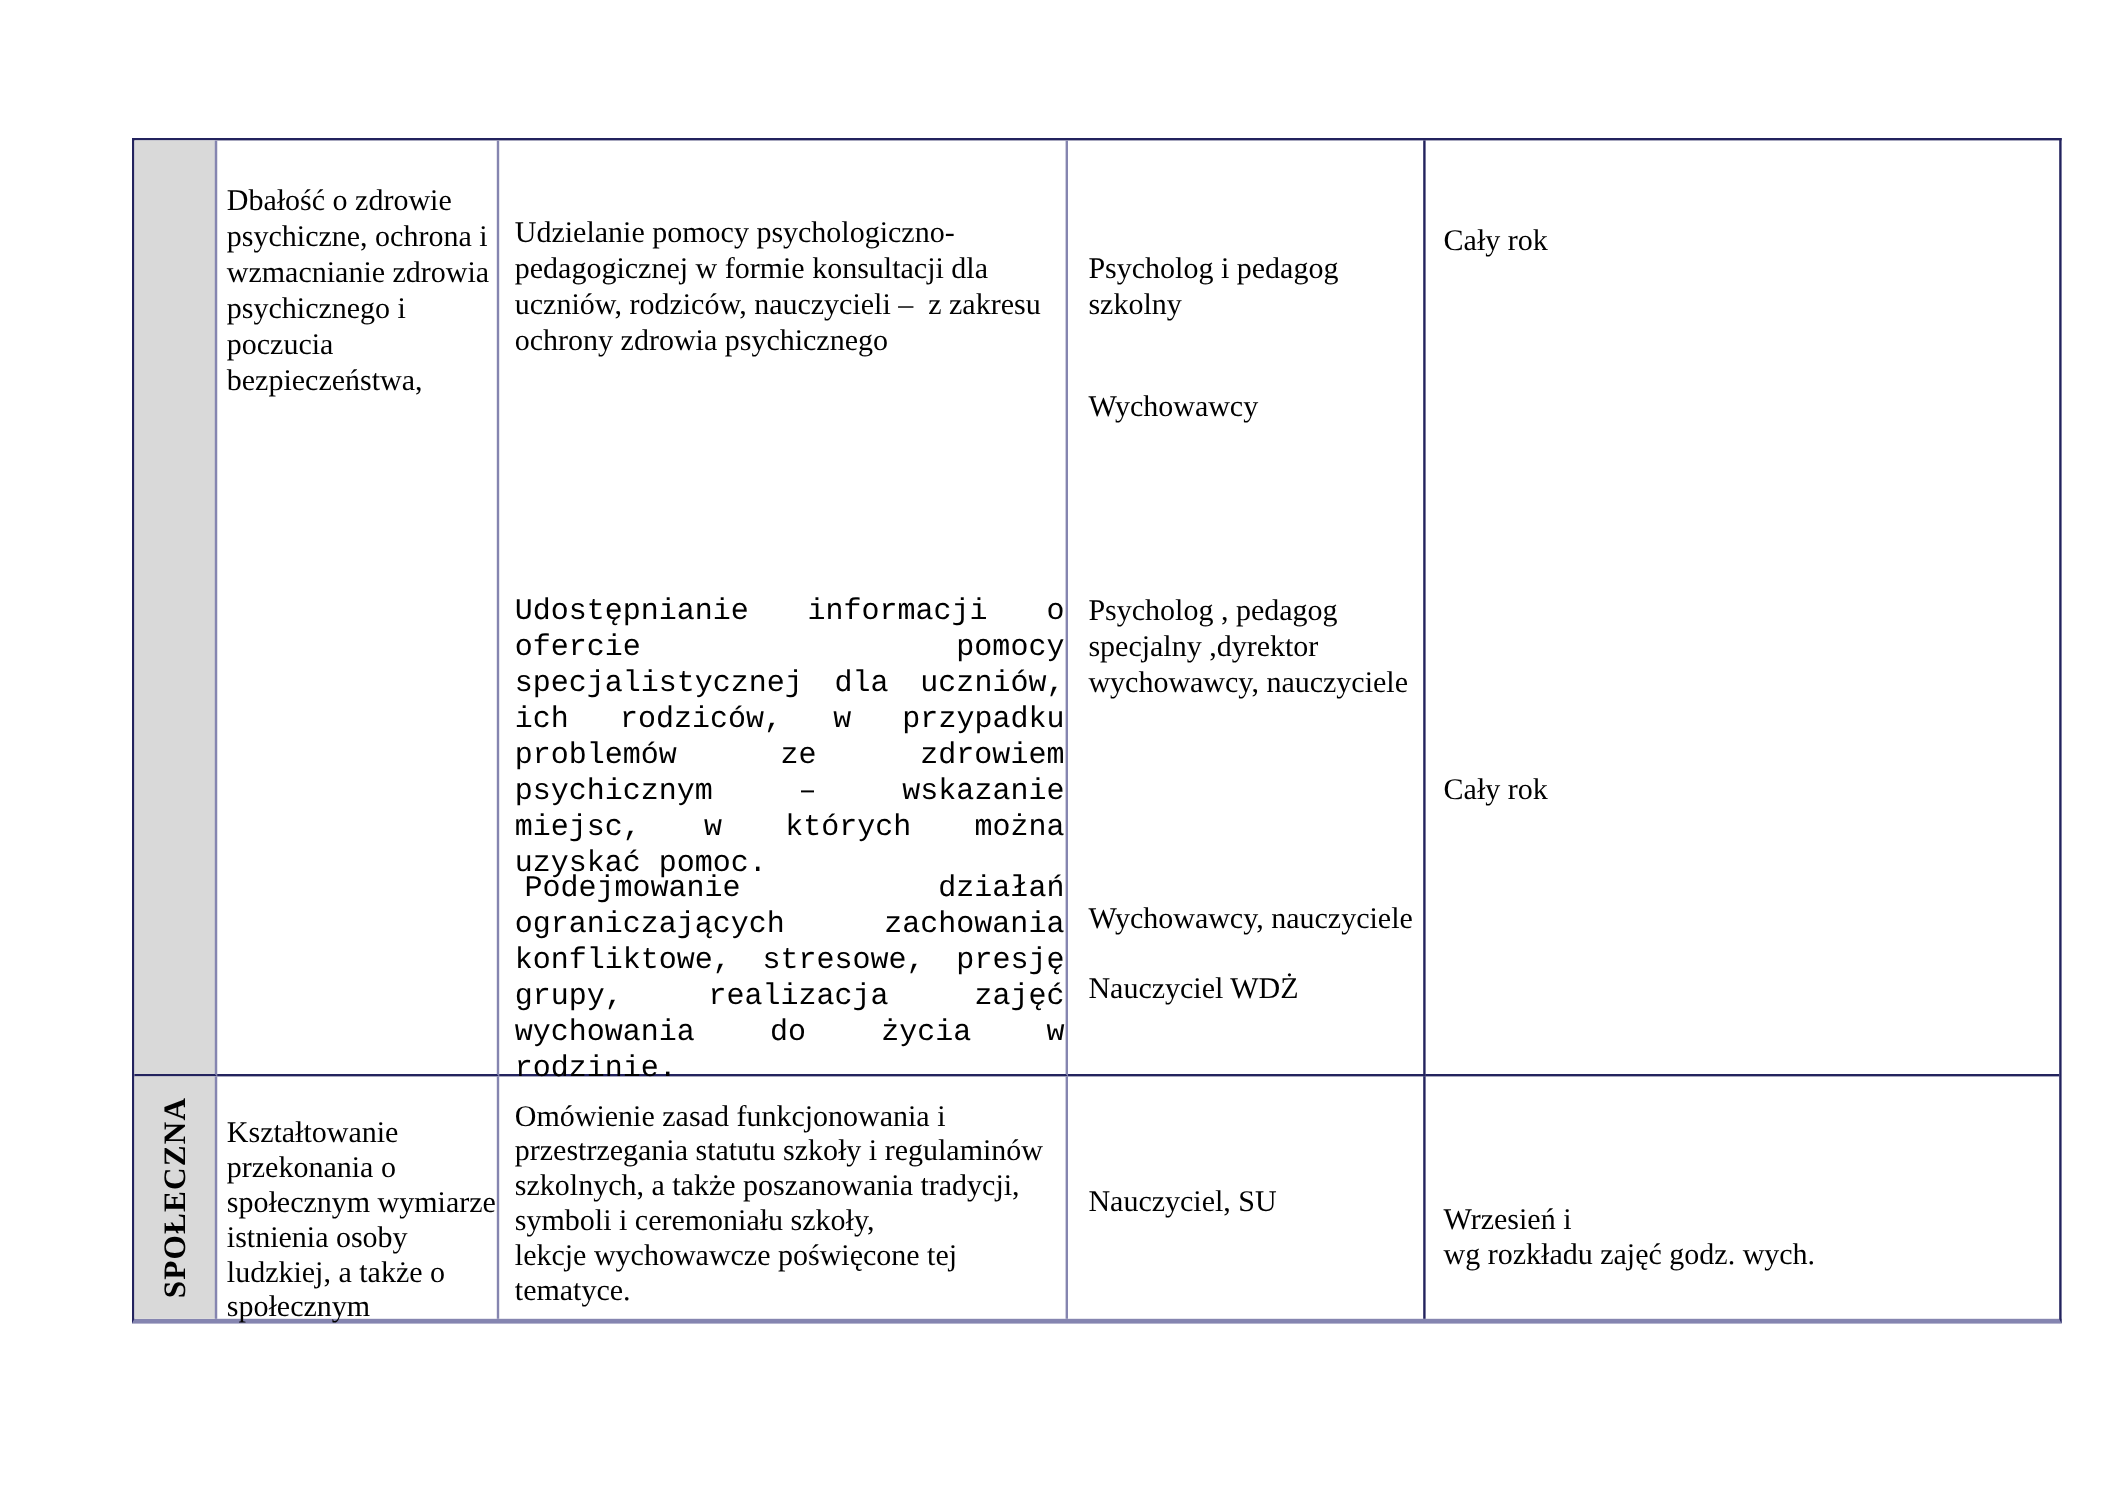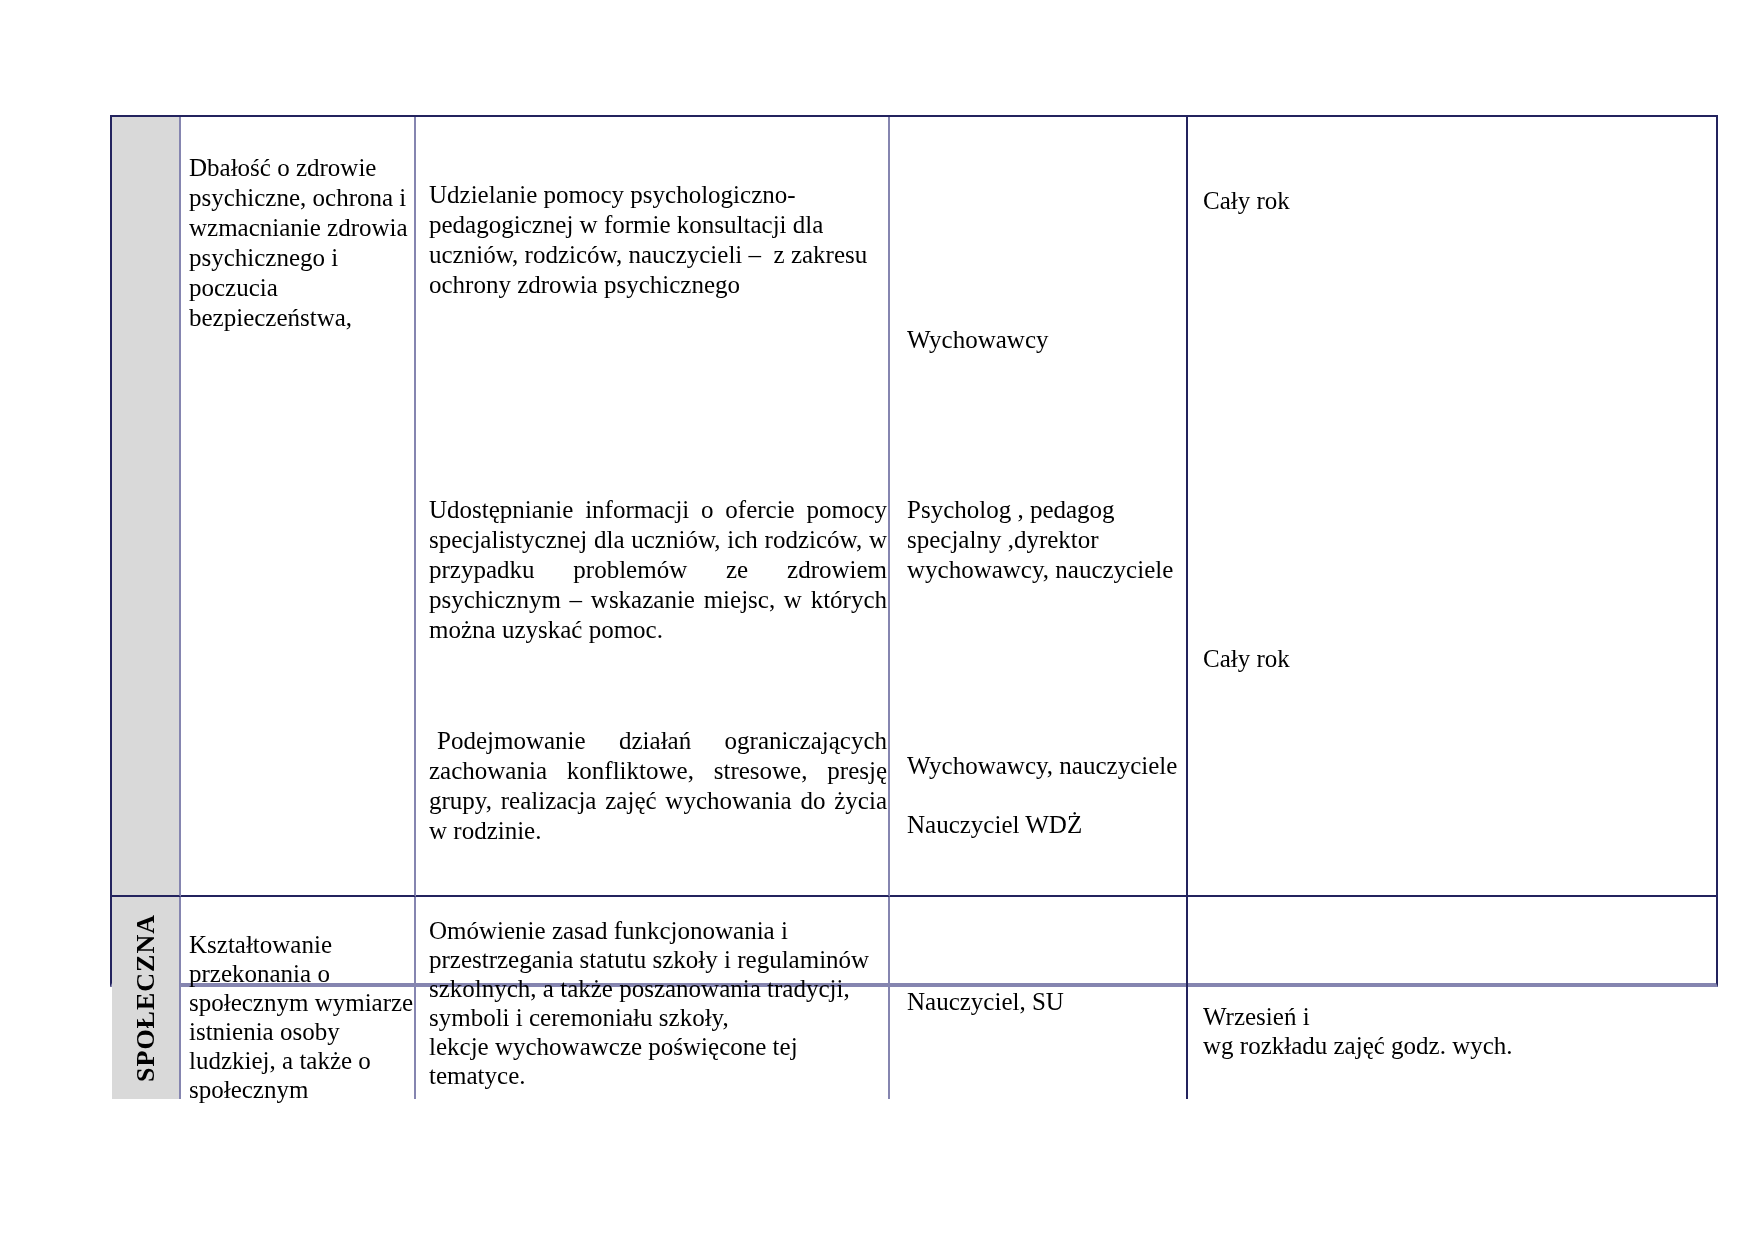--- a/index.html
+++ b/index.html
@@ -13,21 +13,21 @@
     width:1755px;height:1241px;
     background:#ffffff;
     font-family:"Liberation Serif","DejaVu Serif",serif;
     color:var(--ink);
     position:relative;
     overflow:hidden;
   }
   .table-wrap{
     position:absolute;
     left:110px;top:115px;
-    width:1608px;height:872px;
+    width:1608px;height:988px;
     box-sizing:border-box;
     border:2px solid var(--line);
     border-bottom:4px solid var(--softline);
     display:grid;
     grid-template-columns:69px 235px 474px 298px 528px;
     grid-template-rows:780px 202px;
   }
   .cell{
     position:relative;
     box-sizing:border-box;
@@ -39,21 +39,21 @@
   .b-right{border-right:2px solid var(--line);}
   .b-bottom{border-bottom:2px solid var(--line);}
   .blk{
     position:absolute;
     white-space:pre-wrap;
   }
   .goal-blk{left:8px;width:225px;}
   .task-blk{left:13px;width:458px;}
   .resp-blk{left:17px;width:280px;}
   .time-blk{left:15px;width:500px;margin-top:33px;}
-  .justify{text-align:justify;}
+  .justify{text-align:justify;font-family:Liberation Mono, monospace;}
   .indent{text-indent:8px;}
   .r2{line-height:29px;}
   .vlabel-box{
     position:absolute;inset:0;
     display:flex;align-items:center;justify-content:center;
     overflow:visible;
   }
   .vlabel{
     transform:rotate(-90deg);
     white-space:nowrap;
@@ -73,20 +73,22 @@
     <div class="blk goal-blk" style="top:36px">Dbałość o zdrowie psychiczne, ochrona i wzmacnianie zdrowia psychicznego i poczucia bezpieczeństwa,</div>
   </div>
 
   <div class="cell b-right-soft b-bottom">
     <div class="blk task-blk" style="top:63px">Udzielanie pomocy psychologiczno-pedagogicznej w formie konsultacji dla uczniów, rodziców, nauczycieli –  z zakresu ochrony zdrowia psychicznego</div>
     <div class="blk task-blk justify" style="top:378px">Udostępnianie informacji o ofercie pomocy specjalistycznej dla uczniów, ich rodziców, w przypadku problemów ze zdrowiem psychicznym – wskazanie miejsc, w których można uzyskać pomoc.</div>
     <div class="blk task-blk justify indent" style="top:609px">Podejmowanie działań ograniczających zachowania konfliktowe, stresowe, presję grupy, realizacja zajęć wychowania do życia w rodzinie.</div>
   </div>
 
   <div class="cell b-right b-bottom">
+    <div class="blk resp-blk" style="top:93px">Psycholog i pedagog
+szkolny</div>
     <div class="blk resp-blk" style="top:208px">Wychowawcy</div>
     <div class="blk resp-blk" style="top:378px">Psycholog , pedagog
 specjalny ,dyrektor
 wychowawcy, nauczyciele</div>
     <div class="blk resp-blk" style="top:634px">Wychowawcy, nauczyciele</div>
     <div class="blk resp-blk" style="top:693px">Nauczyciel WDŻ</div>
   </div>
 
   <div class="cell b-bottom">
     <div class="blk time-blk" style="top:36px">Cały rok</div>

